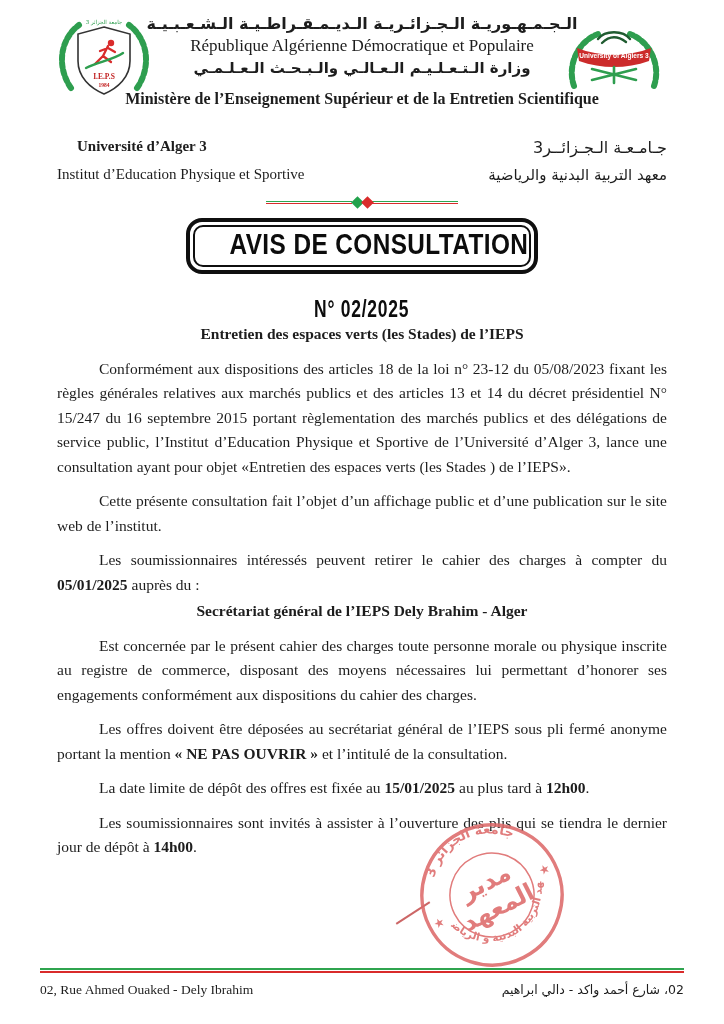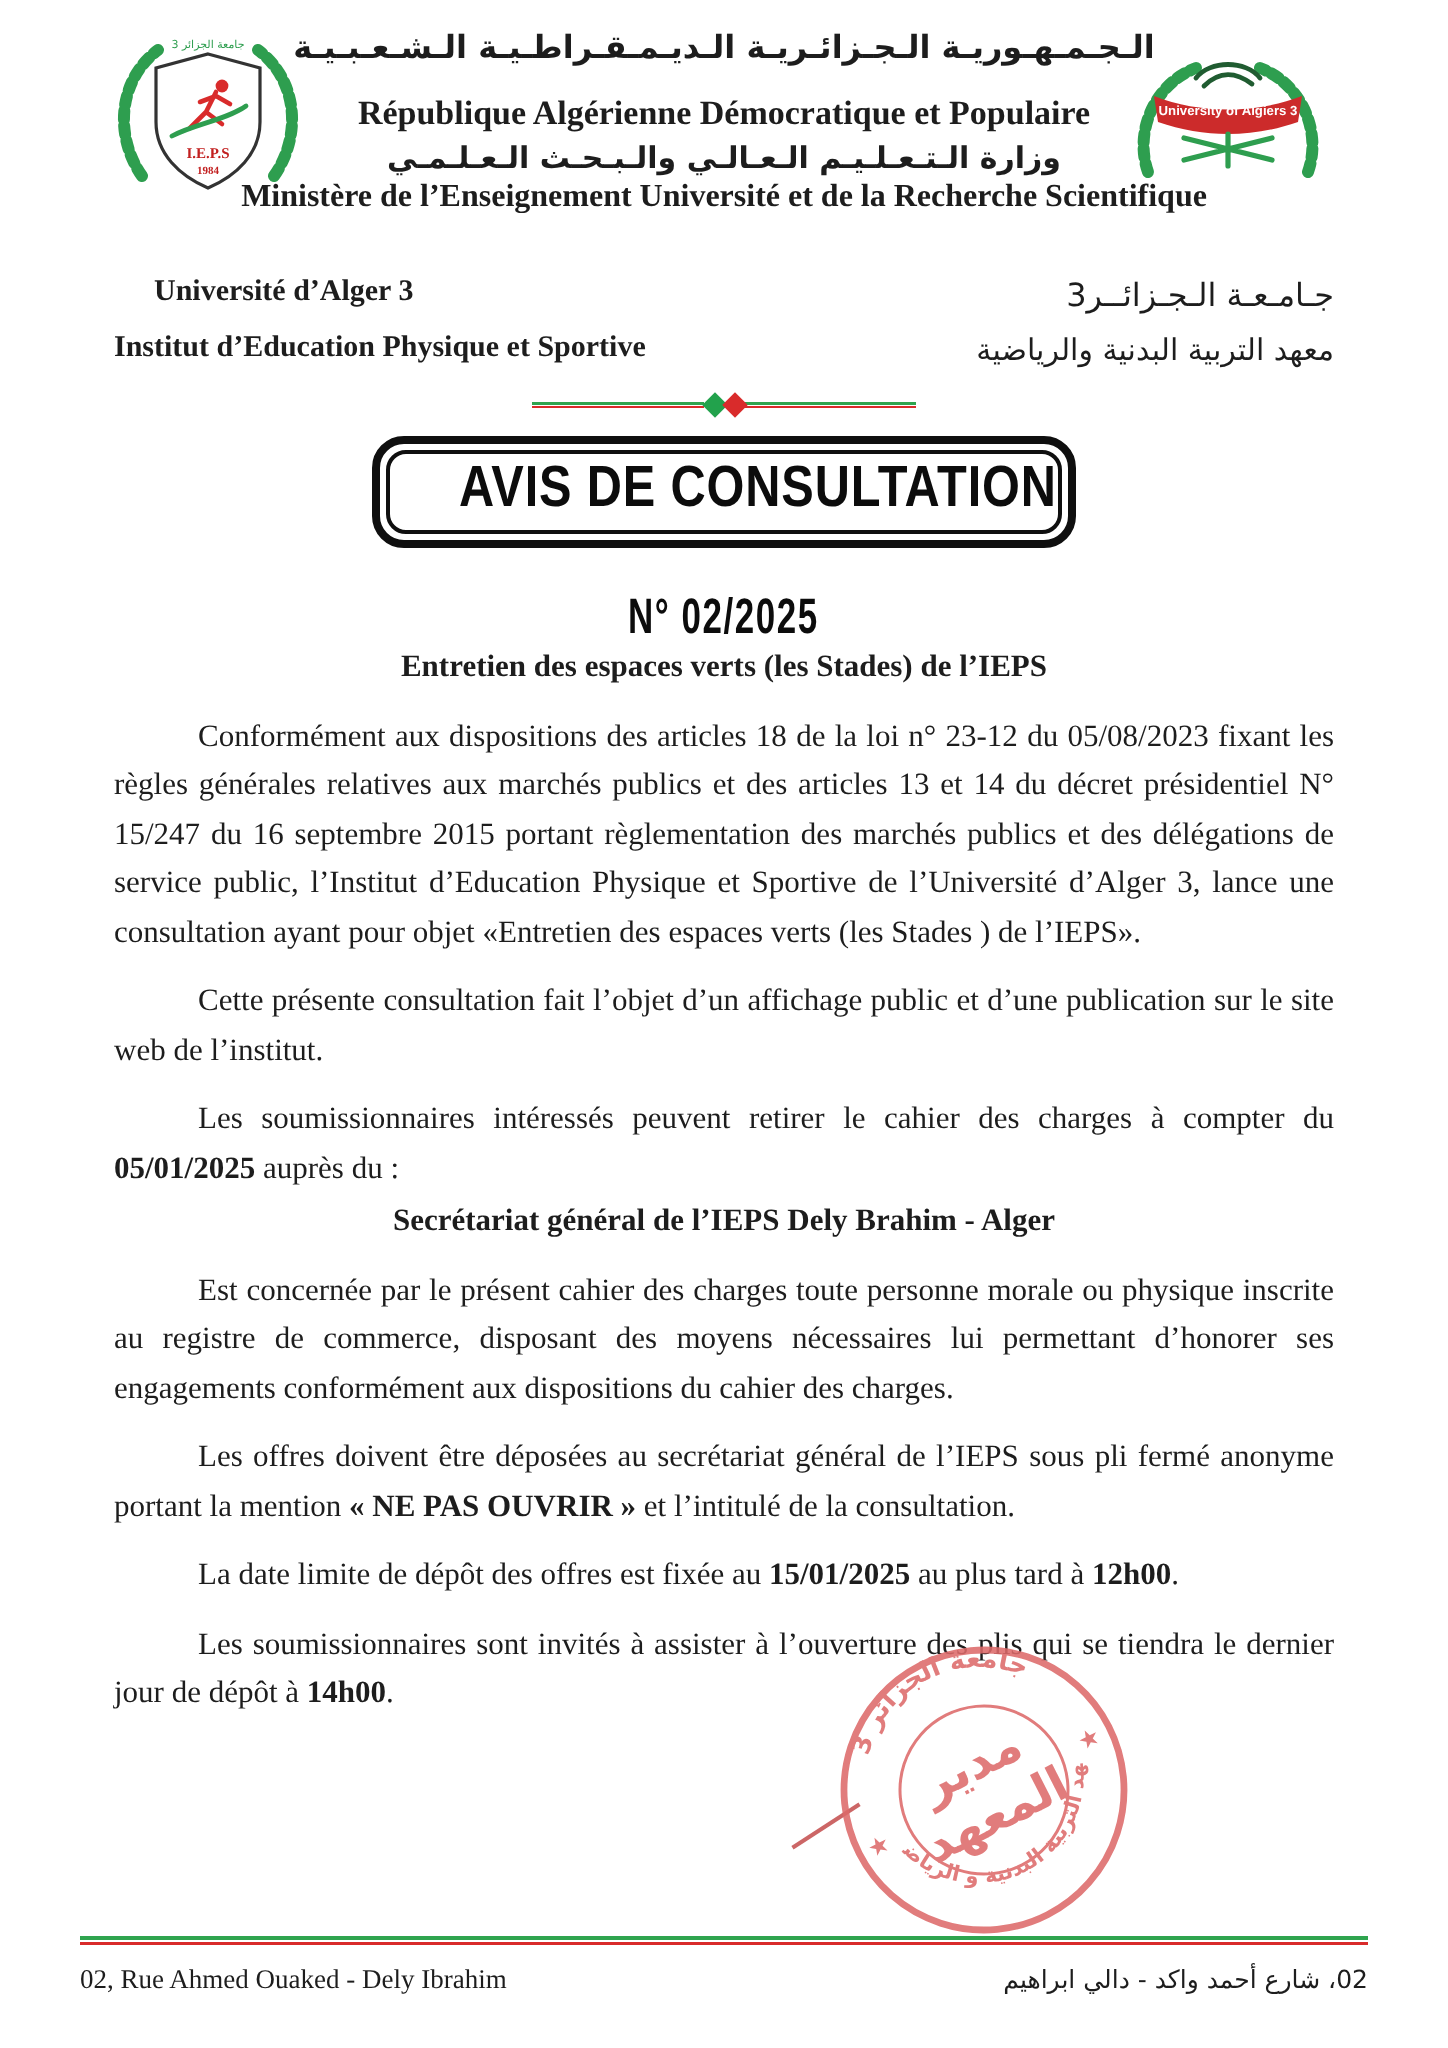--- a/index.html
+++ b/index.html
@@ -8,27 +8,27 @@
     position:relative; width:724px; height:1024px; background:#fff;
     font-family:"Liberation Serif", serif; color:#1d1d1d; overflow:hidden;
   }
   
   .header { position:relative; height:122px; }
   .logo { position:absolute; top:16px; }
   .logo-left { left:55px; }
   .logo-right { right:56px; top:26px; }
   .header-center { width:460px; margin:0 auto; padding-top:14px; text-align:center; }
   .ar-republic { font-family:"DejaVu Sans", sans-serif; font-size:16px; font-weight:bold; direction:rtl; }
-  .fr-republic { font-size:17px; font-weight:bold; margin-top:14px; }
+  .fr-republic { font-size:17px; font-weight:normal; margin-top:3px; }
   .ar-ministry { font-family:"DejaVu Sans", sans-serif; font-size:15px; font-weight:bold; direction:rtl; margin-top:3px; }
   .fr-ministry { position:absolute; left:0; right:0; top:90px; text-align:center; font-weight:bold; font-size:16px; }
   
   .org-row { display:flex; justify-content:space-between; padding:0 57px; margin-top:16px; }
   .org-fr .university-fr { font-weight:bold; font-size:15px; margin-left:20px; }
-  .org-fr .institute-fr { font-weight:bold; font-size:15px; margin-top:11px; }
+  .org-fr .institute-fr { font-weight:normal; font-size:15px; margin-top:11px; }
   .org-ar { text-align:right; direction:rtl; font-family:"DejaVu Sans", sans-serif; }
   .org-ar .university-ar { font-size:16px; font-weight:normal; }
   .org-ar .institute-ar { font-size:15px; margin-top:9px; }
   
   .divider { width:192px; margin:12px auto 0; display:flex; align-items:center; height:12px; }
   .divider .seg { flex:1; height:3px; background:linear-gradient(#2fa44f 0 1.4px, #fff 1.4px 1.8px, #d92b2b 1.8px 3px); }
   .diamond { width:9px; height:9px; transform:rotate(45deg); margin:0 0.5px; flex:none; }
   .diamond.green { background:#22a24c; }
   .diamond.red { background:#d92b2b; }
   
@@ -91,21 +91,21 @@
       <svg width="108" height="68" viewBox="0 0 108 68">
         <path d="M14,60 C7,40 17,16 38,8" fill="none" stroke="#2e9e4f" stroke-width="6" stroke-linecap="round" stroke-dasharray="4.5 3"></path>
         <path d="M94,60 C101,40 91,16 70,8" fill="none" stroke="#2e9e4f" stroke-width="6" stroke-linecap="round" stroke-dasharray="4.5 3"></path>
         <path d="M38,13 C45,4 63,4 70,13 M42,17 C50,9 58,10 66,16" fill="none" stroke="#205c31" stroke-width="2.4" stroke-linecap="round"></path>
         <path d="M17,22 C40,31 68,31 91,22 L89,35 C66,43 42,43 19,35 Z" fill="#cc2b2b"></path>
         <text x="54" y="31.5" font-size="6.6" font-weight="bold" fill="#ffffff" text-anchor="middle" font-family="Liberation Sans, sans-serif">University of Algiers 3</text>
         <path d="M32,54 L76,43 M32,43 L76,54 M54,41 L54,57" fill="none" stroke="#2e9e4f" stroke-width="2.6" stroke-linecap="round"></path>
       </svg>
     </div>
 
-    <div class="fr-ministry">Ministère de l’Enseignement Université et de la Recherche Scientifique</div>
+    <div class="fr-ministry">Ministère de l’Enseignement Supérieur et de la Entretien Scientifique</div>
   </header>
 
   <div class="org-row">
     <div class="org-fr">
       <div class="university-fr">Université d’Alger 3</div>
       <div class="institute-fr">Institut d’Education Physique et Sportive</div>
     </div>
     <div class="org-ar">
       <div class="university-ar">جـامـعـة الـجـزائــر3</div>
       <div class="institute-ar">معهد التربية البدنية والرياضية</div>

